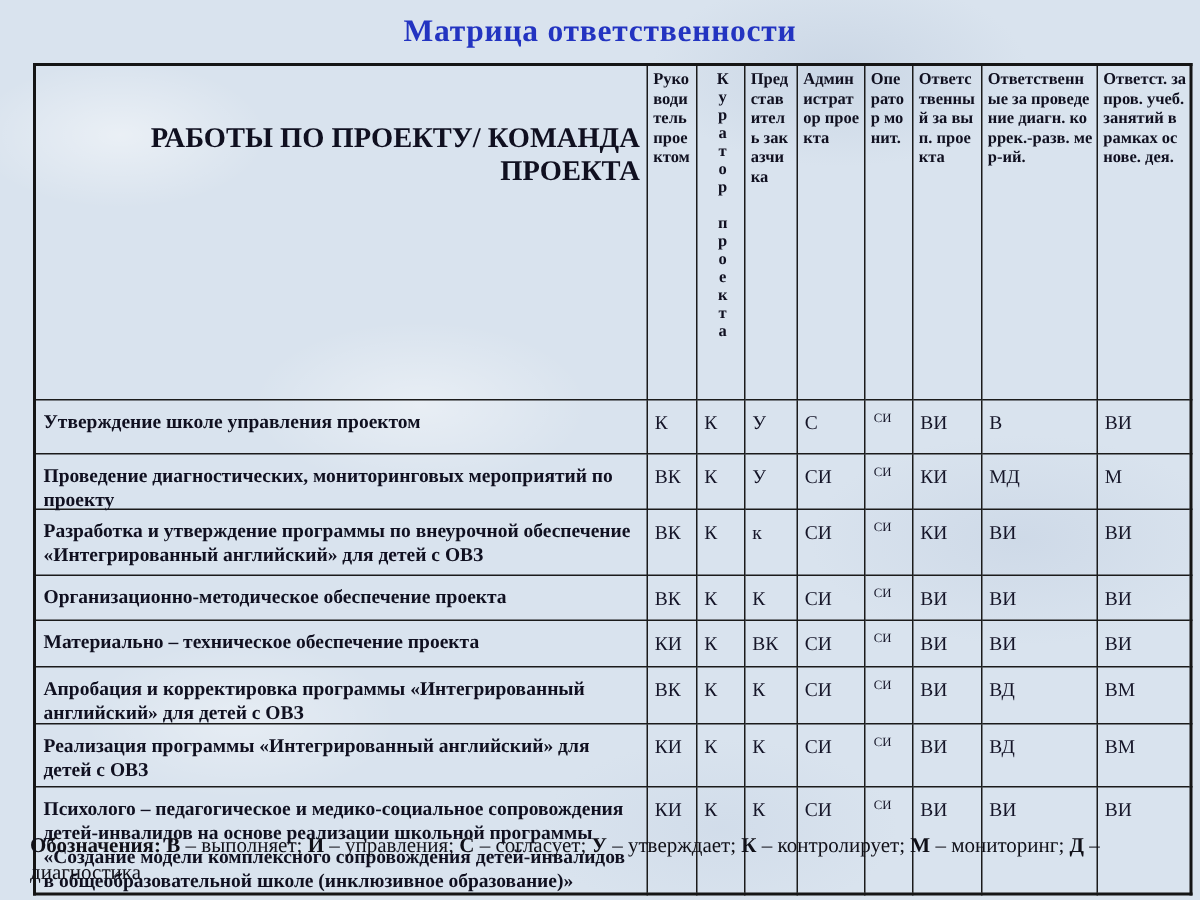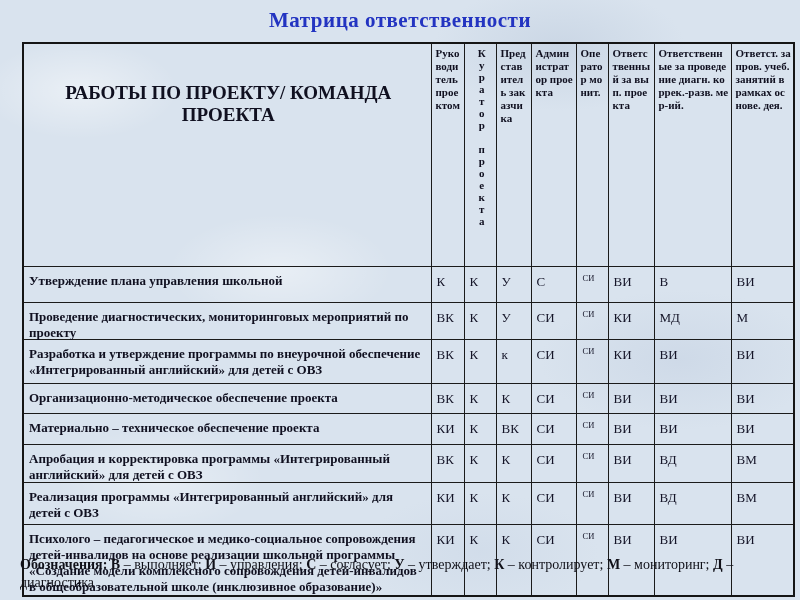--- a/index.html
+++ b/index.html
@@ -23,21 +23,21 @@
     font-size:21px;font-weight:bold;color:#2334c1;letter-spacing:0.5px;
   }
   table.matrix{
     position:absolute;left:22px;top:42px;width:771px;
     border-collapse:collapse;table-layout:fixed;
     border:2.5px solid #151515;
   }
   table.matrix th, table.matrix td{border:1.6px solid #1b1b1b;}
   th.corner{
     font-size:19px;font-weight:bold;color:#101020;
-    vertical-align:top;text-align:center;padding:38px 4px 0 6px;
+    vertical-align:top;text-align:right;padding:38px 4px 0 6px;
     line-height:1.15;
   }
   th.h{
     font-size:11px;font-weight:bold;color:#101020;
     vertical-align:top;text-align:left;
     padding:3px 2px 3px 4px;word-break:break-all;line-height:1.18;
   }
   .vert-inner{
     display:block;writing-mode:vertical-rl;text-orientation:upright;
     height:206px;line-height:1.05;margin:0 auto;font-size:11px;
@@ -90,21 +90,21 @@
           <th class="h">Оператор монит.</th>
           <th class="h">Ответственный за вып. проекта</th>
           <th class="h">Ответственные за проведение диагн. коррек.-разв. мер-ий.</th>
           <th class="h">Ответст. за пров. учеб. занятий в рамках основе. дея.</th>
         </tr>
     </thead>
     <tbody id="matrix-body">
 
     <tr style="height: 36px;">
           <td class="task">
-            <div class="task-text" style="height: 26px;">Утверждение плана управления школьной</div>
+            <div class="task-text" style="height: 26px;">Утверждение школе управления проектом</div>
           </td>
           <td class="val">К</td>
           <td class="val">К</td>
           <td class="val">У</td>
           <td class="val">С</td>
           <td class="val small">СИ</td>
           <td class="val">ВИ</td>
           <td class="val">В</td>
           <td class="val">ВИ</td>
         </tr>

